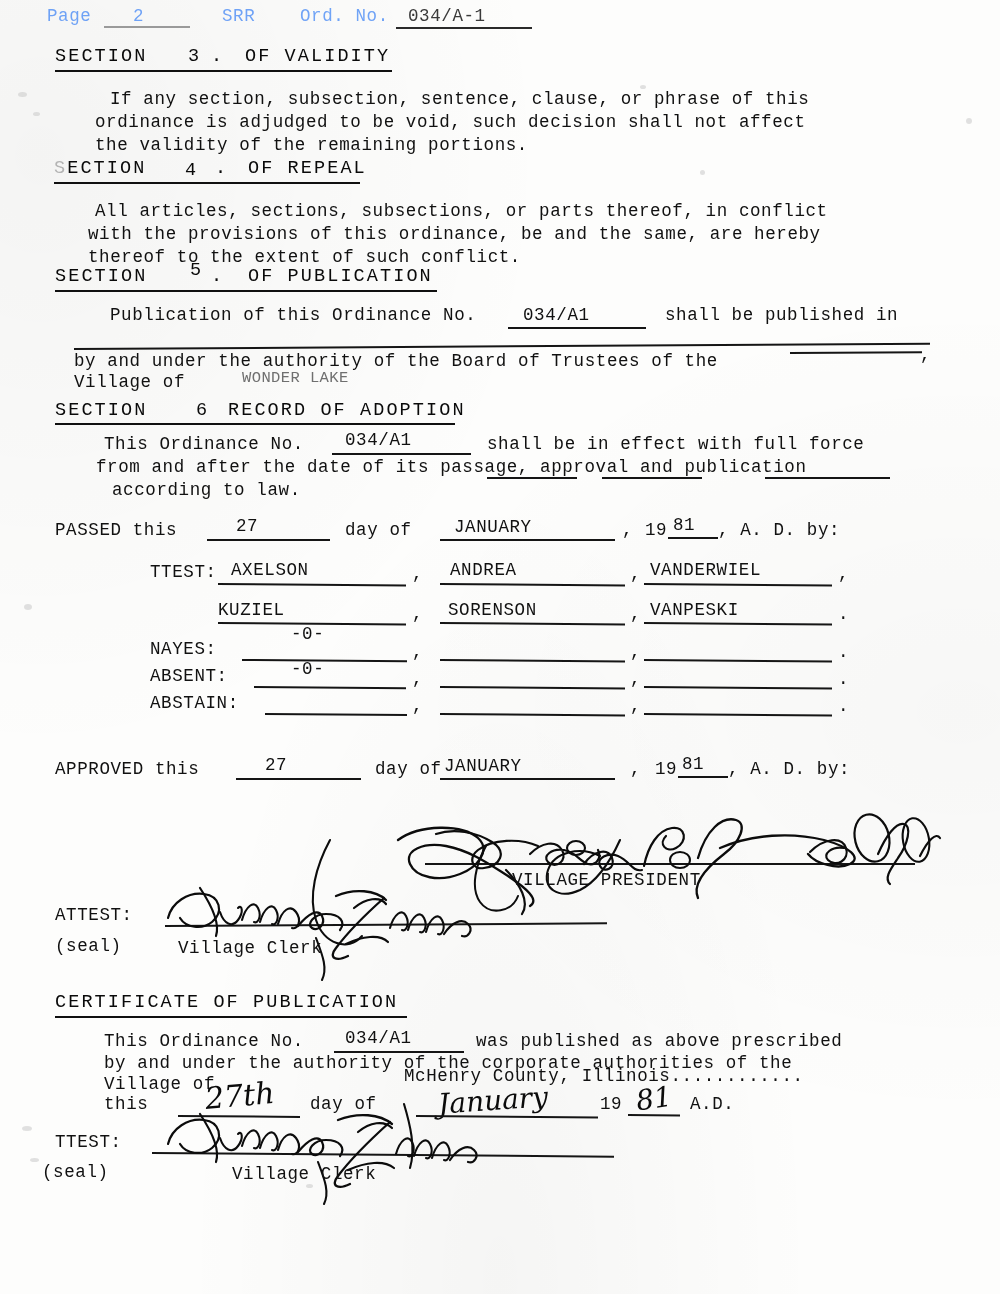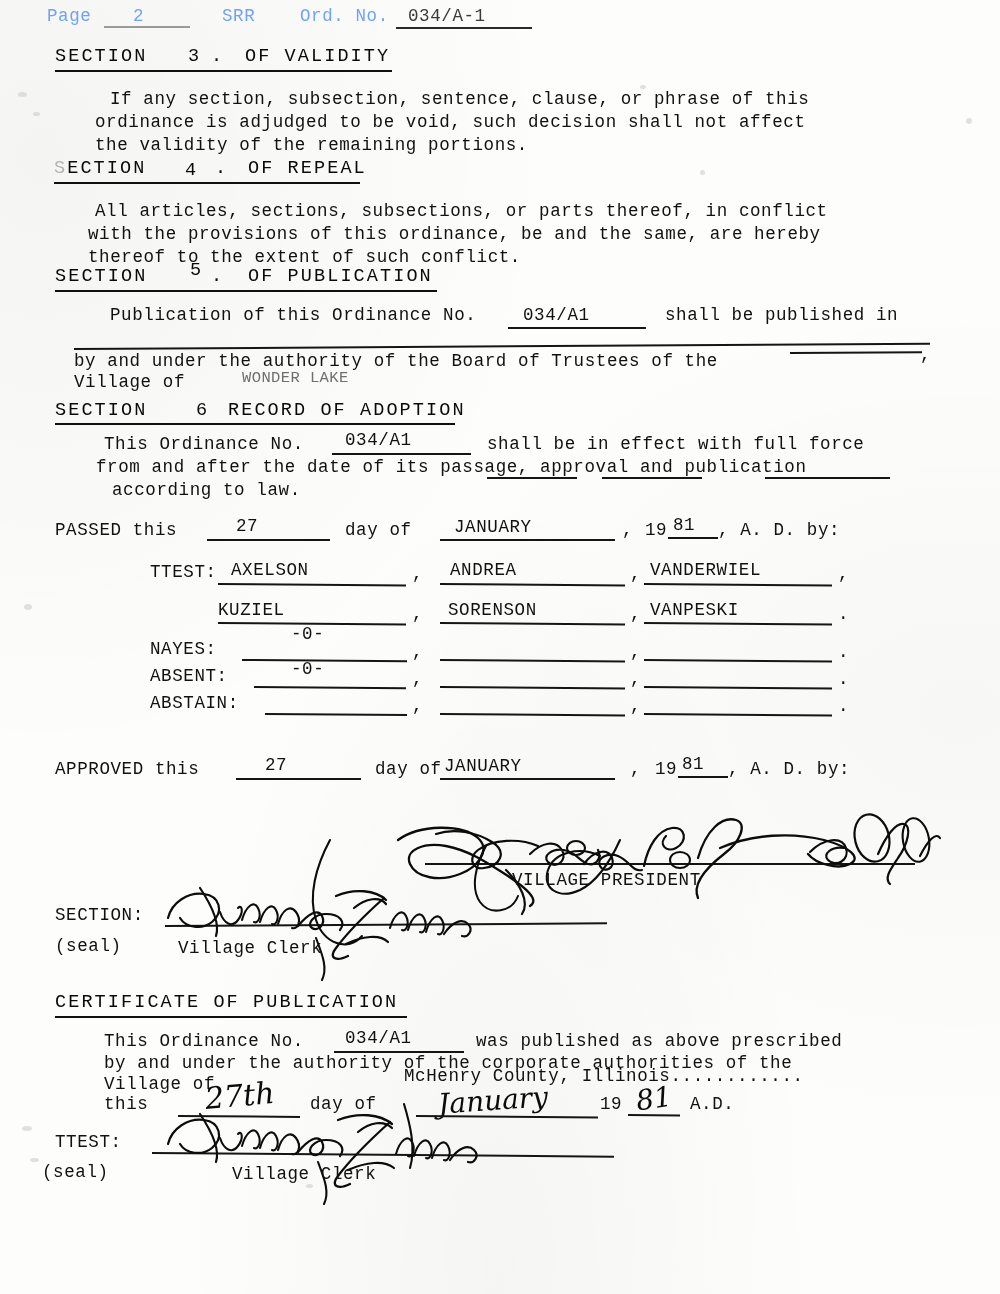--- a/index.html
+++ b/index.html
@@ -266,21 +266,21 @@
       <path class="ink" stroke-width="2.2" d="M430,46 C444,32 462,30 466,42 C470,54 456,62 448,54 C442,48 452,40 464,42"></path>
       <ellipse class="ink" stroke-width="2.2" cx="492" cy="32" rx="17" ry="24" transform="rotate(-14 492 32)"></ellipse>
       <path class="ink" stroke-width="2.2" d="M498,48 C506,30 516,16 524,18 C532,20 528,38 518,52 C510,64 504,72 510,78"></path>
       <ellipse class="ink" stroke-width="2.1" cx="536" cy="34" rx="13" ry="22" transform="rotate(-10 536 34)"></ellipse>
       <path class="ink" stroke-width="2.2" d="M540,50 C548,34 556,26 560,32"></path>
       <path class="ink" stroke-width="2.2" d="M126,64 C140,78 150,96 142,108"></path>
     </svg>
   </div>
   <div class="abs tw" style="left:512px;top:868px;">VILLAGE PRESIDENT</div>
 
-  <div class="abs tw" style="left:55px;top:903px;">SECTION:</div>
+  <div class="abs tw" style="left:55px;top:903px;">ATTEST:</div>
   <div class="rule tilt-n" style="left:165px;top:925px;width:442px;"></div>
   <div class="sig-wrap" style="left:150px;top:878px;width:330px;height:80px;" aria-label="Duane Zeman">
     <svg width="330" height="80" viewBox="0 0 330 80">
       <path class="ink" stroke-width="2.2" d="M18,40 C22,24 38,14 54,16 C70,18 74,34 62,44 C52,52 36,50 30,40"></path>
       <path class="ink" stroke-width="2.2" d="M50,10 C62,28 70,46 66,58"></path>
       <path class="ink" stroke-width="2.1" d="M70,34 C74,46 82,50 88,42 C94,34 92,26 88,30"></path>
       <path class="ink" stroke-width="2.1" d="M92,42 C96,28 104,22 108,30 C112,38 108,46 104,44"></path>
       <path class="ink" stroke-width="2.1" d="M110,44 C114,30 122,24 126,32 C130,40 126,48 122,46"></path>
       <path class="ink" stroke-width="2.1" d="M128,46 C132,32 140,26 146,34 C152,42 148,52 142,50"></path>
       <path class="ink" stroke-width="2.2" d="M148,48 C158,36 168,30 172,38 C176,46 168,54 162,50 C156,46 164,36 176,36 C190,36 196,44 190,52"></path>

